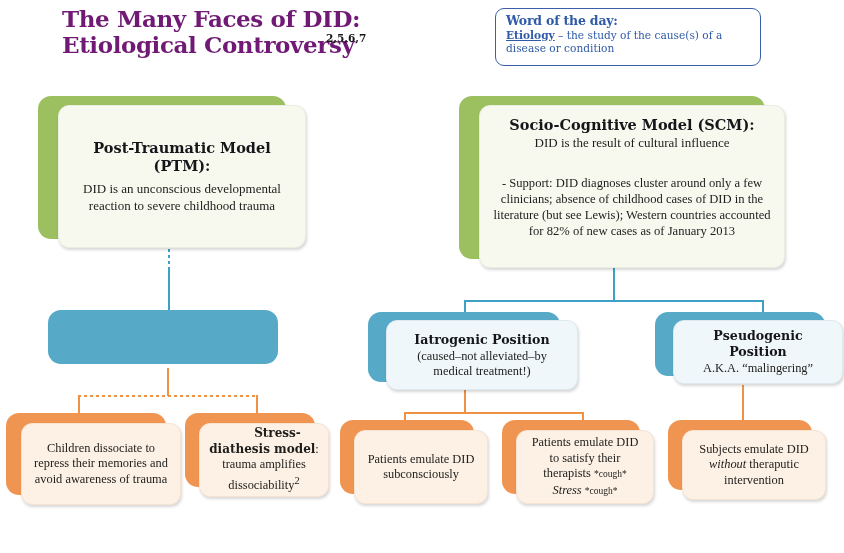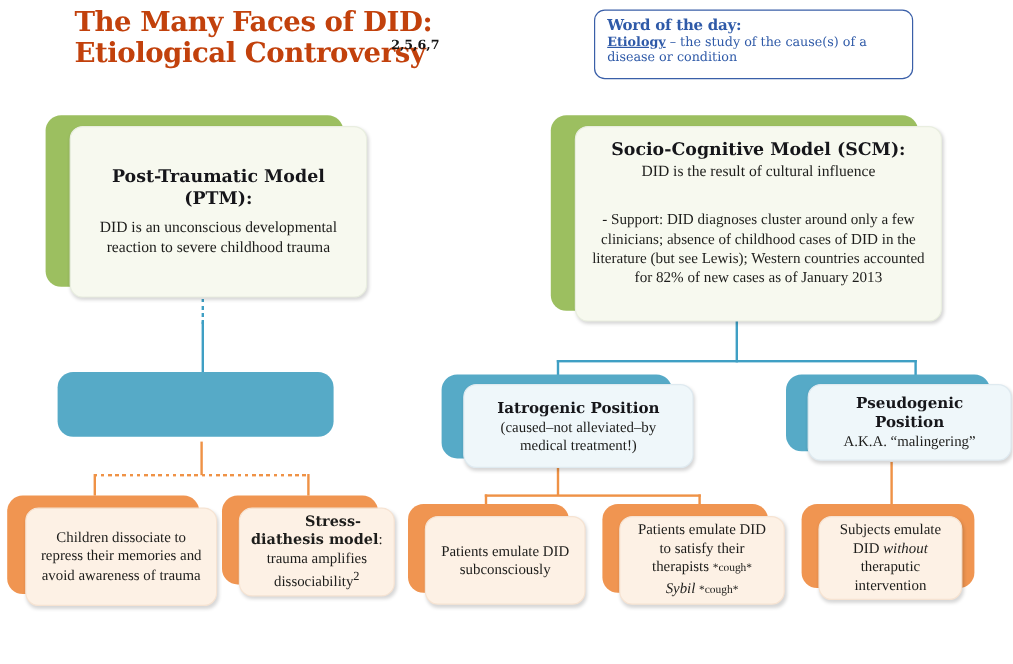--- a/index.html
+++ b/index.html
@@ -14,21 +14,21 @@
   #canvas{position:absolute;left:0;top:0;width:844px;height:553px;}
 
   
   #title-block{position:absolute;left:62px;top:6px;width:330px;}
   .title-line{
     font-family:"DejaVu Serif", serif;
     font-weight:bold;
     font-size:23px;
     line-height:26px;
     letter-spacing:-0.4px;
-    color:#c2410c;
+    color:#701a75;
     white-space:nowrap;
   }
   #title-sup{
     position:absolute;left:326px;top:32px;
     font-family:"DejaVu Serif", serif;
     font-size:10.5px;font-weight:bold;color:#151515;
   }
 
   
   #wotd{
@@ -218,27 +218,27 @@
       <div class="pad">
         <div class="txt">Patients emulate DID subconsciously</div>
       </div>
     </div>
   </div>
 
   <div class="card orange leaf" style="left:502px;top:420px;width:152px;height:84px;">
     <div class="back" style="width:138px;height:74px;"></div>
     <div class="front" style="left:14px;top:10px;width:138px;height:74px;">
       <div class="pad">
-        <div class="txt"><span>Patients emulate DID to satisfy their therapists </span><span class="small-cough">*cough*</span><br><span class="ital">Sybil</span> <span class="small-cough">*cough*</span></div>
+        <div class="txt"><span>Patients emulate DID to satisfy their therapists </span><span class="small-cough">*cough*</span><br><span class="ital">Stress</span> <span class="small-cough">*cough*</span></div>
       </div>
     </div>
   </div>
 
   <div class="card orange leaf" style="left:668px;top:420px;width:158px;height:80px;">
     <div class="back" style="width:144px;height:70px;"></div>
-    <div class="front" style="left:14px;top:10px;width:120px;height:70px;">
+    <div class="front" style="left:14px;top:10px;width:144px;height:70px;">
       <div class="pad">
         <div class="txt"><span>Subjects emulate DID </span><span class="ital">without</span><span> theraputic intervention</span></div>
       </div>
     </div>
   </div>
 
 </div>
 
 </body></html>

